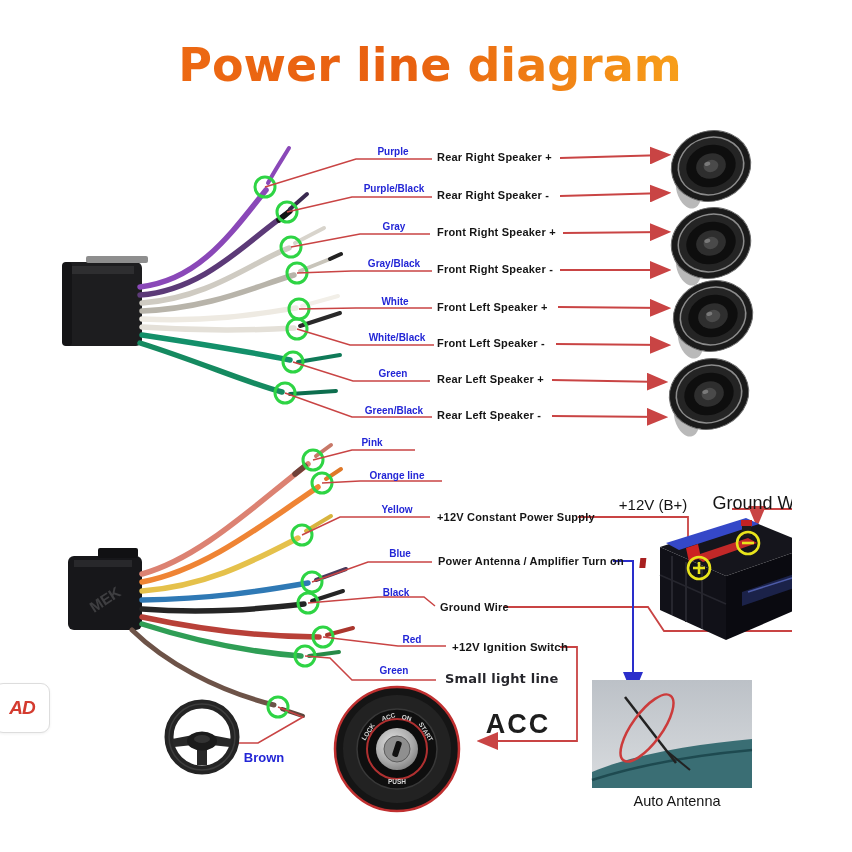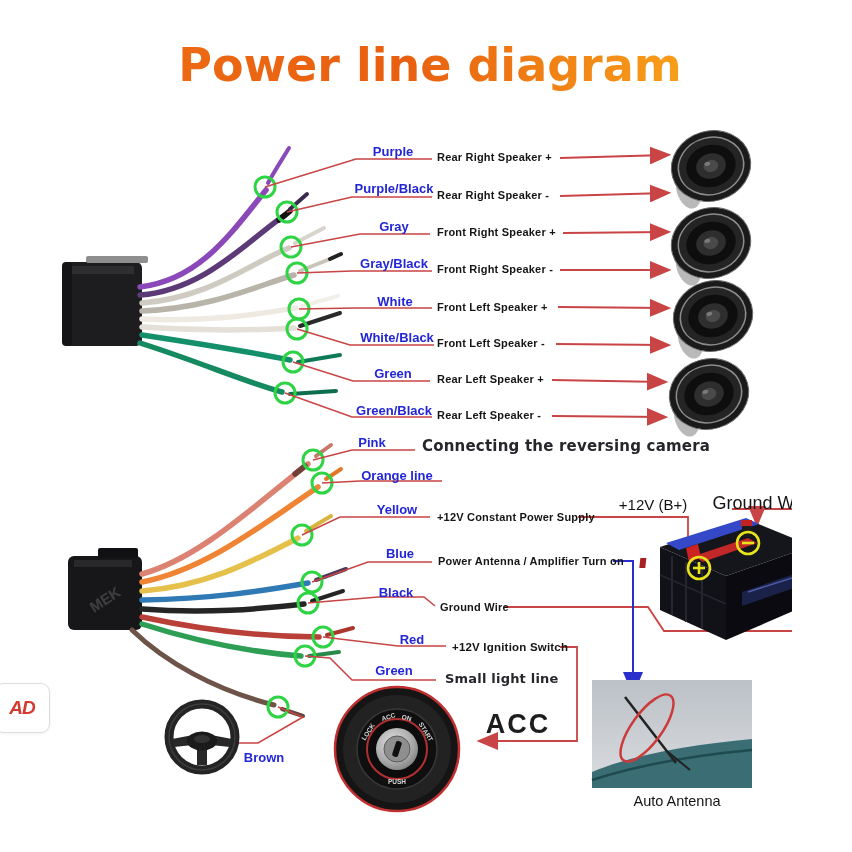--- a/index.html
+++ b/index.html
@@ -1,20 +1,20 @@
 <!DOCTYPE html>
 <html><head>
 <meta charset="utf-8">
 <style>
   html,body{margin:0;padding:0;background:#fff;}
   #stage{position:relative;width:792px;height:852px;background:#ffffff;overflow:hidden;
          font-family:"Liberation Sans",sans-serif;}
   #wiresvg{position:absolute;left:0;top:0;z-index:1;}
   .lbl{position:absolute;z-index:3;white-space:nowrap;}
-  .wl{color:#2326d6;font-weight:bold;font-size:13px;transform:translate(-50%,-50%);}
+  .wl{color:#2326d6;font-weight:bold;font-size:10px;transform:translate(-50%,-50%);}
   .fn{color:#151515;font-weight:bold;font-size:11px;transform:translateY(-50%);letter-spacing:.2px;}
   .fn-round{color:#26262c;font-weight:600;font-size:15px;transform:translateY(-50%);
             font-family:"DejaVu Sans","Liberation Sans",sans-serif;letter-spacing:.2px;}
   .title{position:absolute;left:150px;top:38px;width:560px;text-align:center;z-index:3;
          font-family:"DejaVu Sans","Liberation Sans",sans-serif;
          font-size:46px;font-weight:800;letter-spacing:0px;
          background:linear-gradient(90deg,#ed6a13 0%,#e85f10 45%,#f9a51b 100%);
          -webkit-background-clip:text;background-clip:text;color:transparent;
          -webkit-text-fill-color:transparent;}
   .big-acc{color:#1d1d1d;font-weight:bold;font-size:27px;letter-spacing:2px;transform:translate(-50%,-50%);}
@@ -262,21 +262,20 @@
 
   <div class="lbl wl" style="left:372px;top:442px">Pink</div>
   <div class="lbl wl" style="left:397px;top:475px">Orange line</div>
   <div class="lbl wl" style="left:397px;top:509px">Yellow</div>
   <div class="lbl wl" style="left:400px;top:553px">Blue</div>
   <div class="lbl wl" style="left:396px;top:592px">Black</div>
   <div class="lbl wl" style="left:412px;top:639px">Red</div>
   <div class="lbl wl" style="left:394px;top:670px">Green</div>
   <div class="lbl wl" style="left:264px;top:757px;font-size:13px">Brown</div>
 
-  <div class="lbl fn-round" style="left:422px;top:446px">Connecting the reversing camera</div>
   <div class="lbl fn" style="left:437px;top:517px">+12V Constant Power Supply</div>
   <div class="lbl fn" style="left:438px;top:561px">Power Antenna / Amplifier Turn on</div>
   <div class="lbl fn" style="left:440px;top:607px;font-size:11px">Ground Wire</div>
   <div class="lbl fn" style="left:452px;top:647px;font-size:11.5px">+12V Ignition Switch</div>
   <div class="lbl fn-round" style="left:445px;top:678px;font-size:13px">Small light line</div>
 
   <div class="lbl cap" style="left:653px;top:504px;font-size:15px">+12V  (B+)</div>
   <div class="lbl cap" style="left:781px;top:503px;font-size:18px">Ground Wire (B-)</div>
   <div class="lbl big-acc" style="left:518px;top:724px">ACC</div>
   <div class="lbl cap" style="left:677px;top:801px;font-size:14.5px">Auto Antenna</div>

